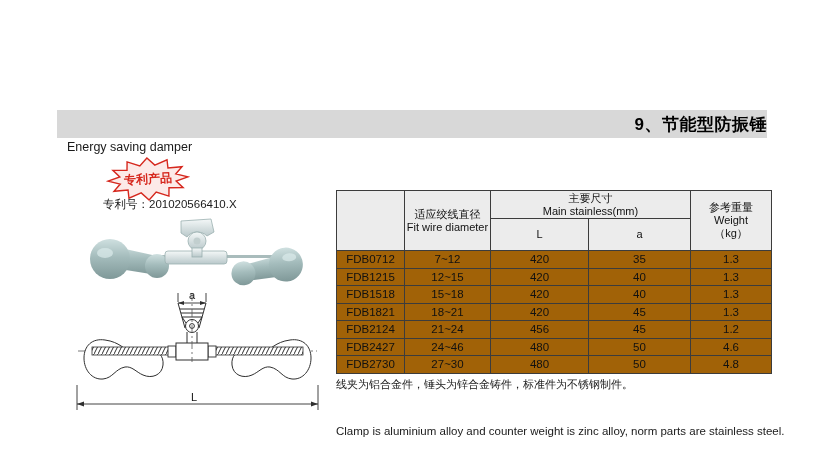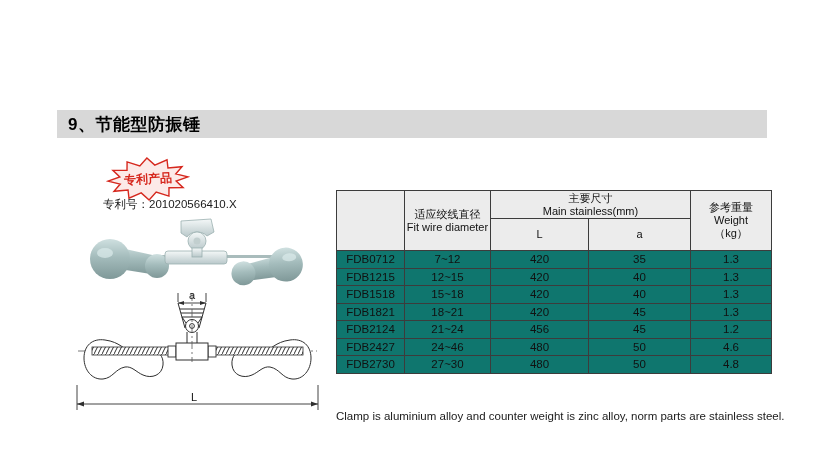--- a/index.html
+++ b/index.html
@@ -3,52 +3,53 @@
 <meta charset="utf-8">
 <style>
   html,body { margin:0; padding:0; background:#fff; }
   .page {
     position:relative; width:827px; height:450px; background:#ffffff;
     font-family:"Liberation Sans", sans-serif; overflow:hidden; color:#1a1a1a;
   }
   .abs { position:absolute; }
 
   .title-bar { left:57px; top:110px; width:710px; height:28px; background:#d8d8d8; }
-  .title-text { padding-left:11px; font-size:17px; font-weight:bold; line-height:29px; color:#000; letter-spacing:0.5px; }
+  .title-text { padding-left:11px; font-size:17px; font-weight:bold; line-height:29px; color:#000; letter-spacing:0.5px;text-align:right; }
   .subtitle { left:67px; top:140px; font-size:12.5px; color:#1a1a1a; }
   .patent-no { left:79px; top:197px; font-size:11.5px; color:#1a1a1a;margin-left:24px; }
   .badge { left:106px; top:156px; width:84px; height:46px; transform:rotate(-3deg); }
 
   .photo { left:85px; top:215px; width:230px; height:85px; }
   .drawing { left:70px; top:290px; width:255px; height:124px; }
 
   .spec-table {
     position:absolute; left:336px; top:190px; width:435px;
     border-collapse:collapse; table-layout:fixed; font-size:11.5px; color:#111;
   }
   .spec-table td { border:1px solid #3c3c3c; text-align:center; vertical-align:middle; padding:0; }
   .spec-table thead td { background:#ececec; font-size:11px; line-height:13px; }
   .spec-table thead tr.tier1 td { height:27px; }
   .spec-table thead tr.tier2 td { height:31px; }
-  .spec-table tbody td { background:#0f766e; height:16.5px; }
+  .spec-table tbody td { background:#a16207; height:16.5px; }
 
   .notes { left:336px; top:377px; width:450px; }
   .note-zh { font-size:11px; line-height:15px; }
   .note-en { font-size:11.5px; line-height:15px;margin-top:32px; }
 
   svg text { font-family:"Liberation Sans", sans-serif; }
 </style>
 </head>
 <body>
 
 <div class="page">
 
   <div class="abs title-bar">
     <div class="title-text">9、节能型防振锤</div>
   </div>
+  <div class="abs subtitle">Energy saving damper</div>
 
   <svg class="abs badge" viewBox="0 0 84 46">
     <polygon points="82,23 70,26.6 76.6,33.5 62.5,32.9 62,41.2 49.5,36.5 42,44 34.5,36.5 22,41.2 21.5,32.9 7.4,33.5 14,26.6 2,23 14,19.4 7.4,12.5 21.5,13.1 22,4.8 34.5,9.5 42,2 49.5,9.5 62,4.8 62.5,13.1 76.6,12.5 70,19.4" fill="#fceae8" stroke="#d6281e" stroke-width="1.4"></polygon>
     <text x="42" y="27" text-anchor="middle" font-size="12" font-weight="bold" fill="#d6281e">专利产品</text>
   </svg>
 
   <div class="abs patent-no">专利号：201020566410.X</div>
 
   <svg class="abs photo" viewBox="0 0 230 85">
     <defs>
@@ -224,16 +225,17 @@
           <td>FDB2730</td>
           <td>27~30</td>
           <td>480</td>
           <td>50</td>
           <td>4.8</td>
         </tr>
       </tbody>
   </table>
 
   <div class="abs notes">
+    <div class="note-zh">线夹为铝合金件，锤头为锌合金铸件，标准件为不锈钢制件。</div>
     <div class="note-en">Clamp is aluminium alloy and counter weight is zinc alloy, norm parts are stainless steel.</div>
   </div>
 
 </div>
 
 </body></html>

